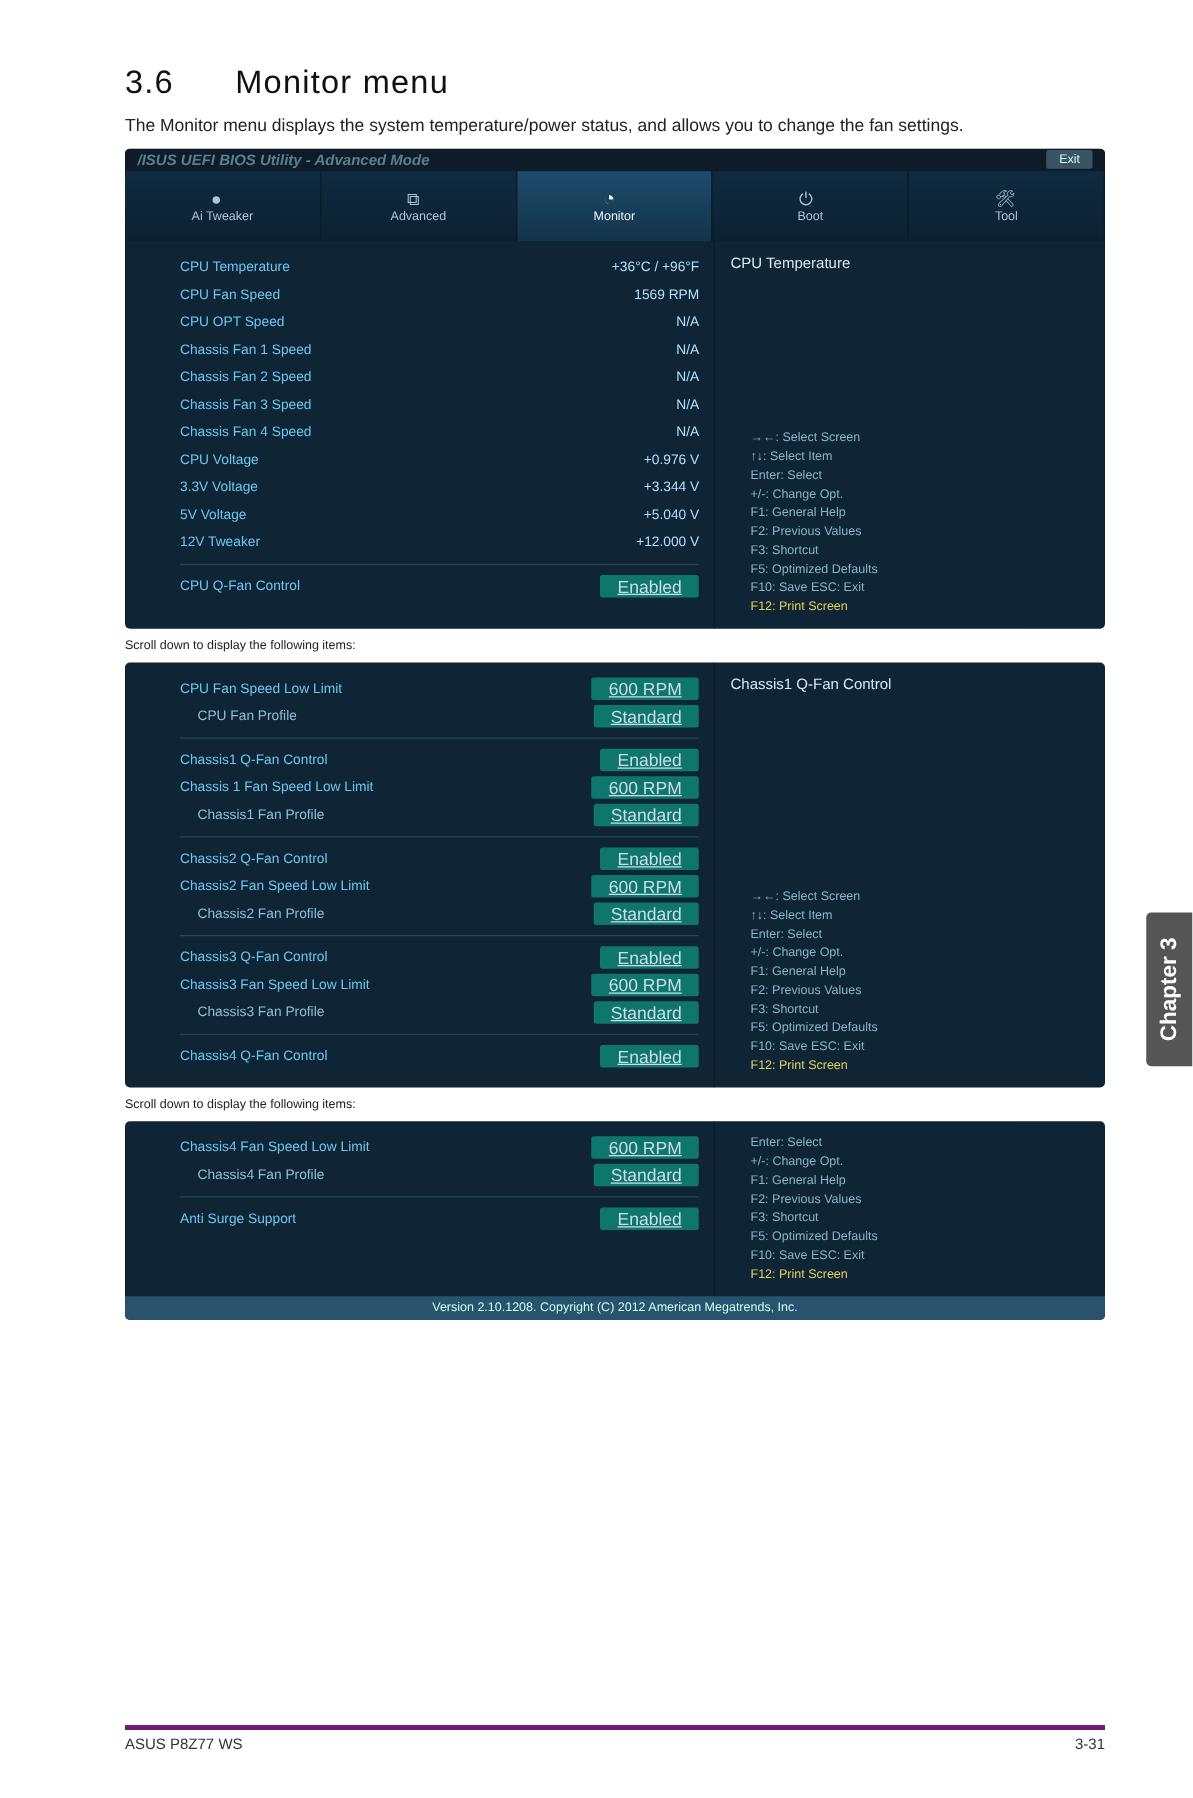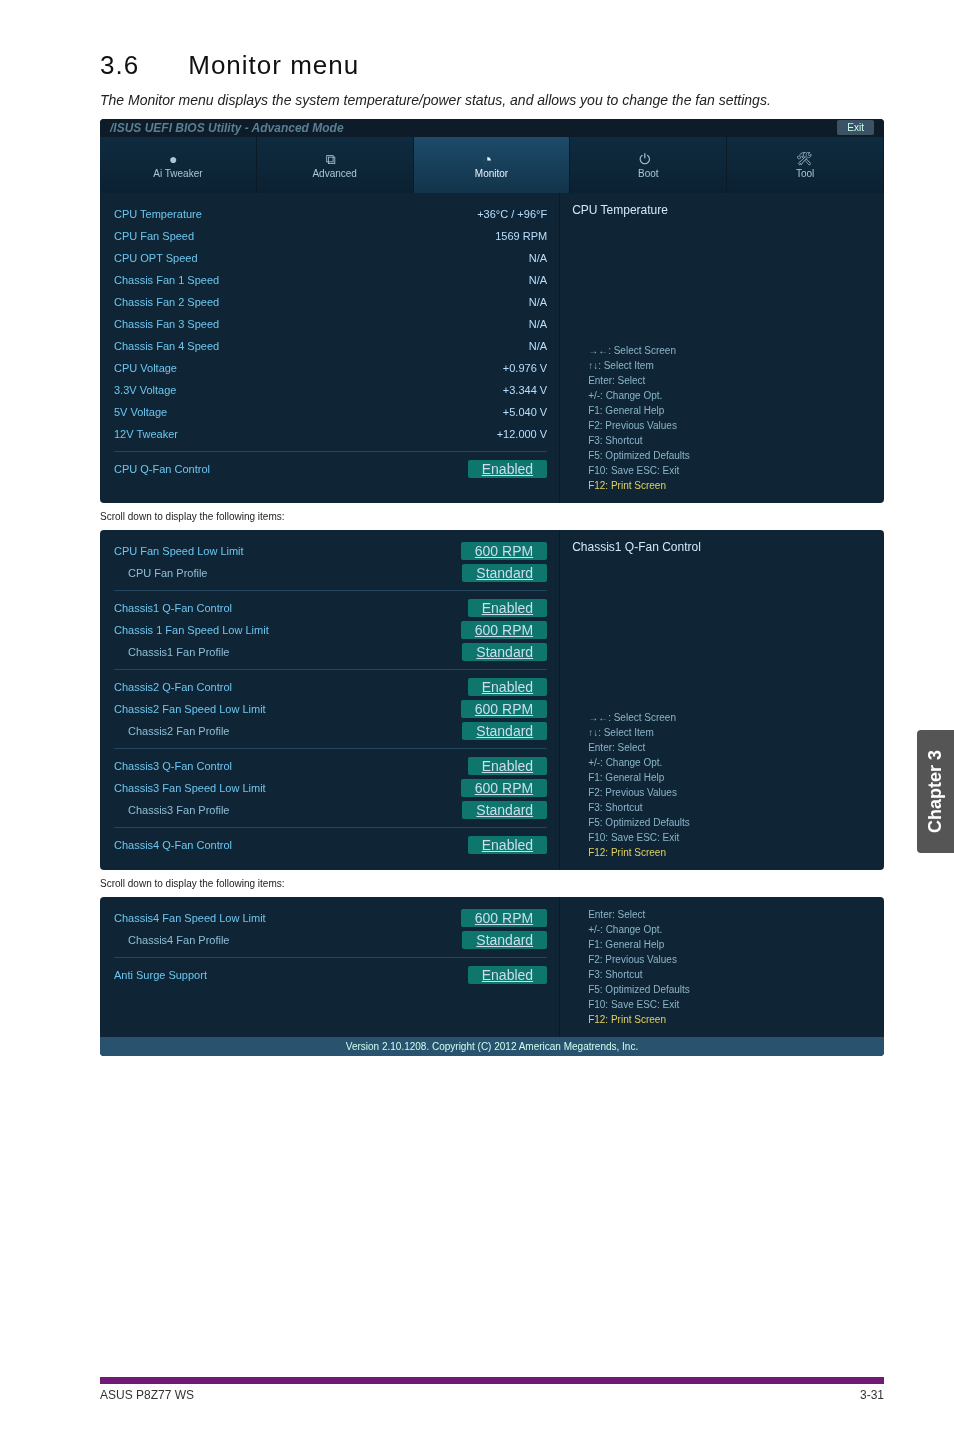--- a/index.html
+++ b/index.html
@@ -6,31 +6,31 @@
   body {
     background: #fff;
     font-family: Arial, Helvetica, sans-serif;
     width: 954px;
     height: 1438px;
     position: relative;
     padding: 50px 70px 0 100px;
   }
   h1 { font-size: 26px; font-weight: normal; margin-bottom: 10px; color: #111; letter-spacing: 1px; }
   h1 .secnum { display: inline-block; width: 80px; }
-  .intro { font-size: 14px; color: #222; margin-bottom: 8px; line-height: 1.4; font-style: italic; }
+  .intro { font-size: 14px; color: #222; margin-bottom: 8px; line-height: 1.4; }
   .scroll-note { font-size: 10px; color: #222; margin: 8px 0; }
   .bios-window { background: #0f2535; border-radius: 4px; overflow: hidden; font-size: 11px; color: #9cd; }
   .bios-titlebar { display: flex; justify-content: space-between; align-items: center; height: 18px; padding: 0 10px; background: #0d1c28; }
   .bios-title { color: #5a7f93; font-weight: bold; font-style: italic; font-size: 12px; }
   .bios-exit { background: #3a5466; color: #cfe; padding: 2px 10px; border-radius: 2px; font-size: 10px; }
   .bios-tabs { display: flex; height: 56px; background: linear-gradient(#0f2b3f,#0b2132); }
   .tab { flex: 1; display: flex; flex-direction: column; align-items: center; justify-content: center; gap: 3px; color: #a9c7d6; font-size: 10px; border-right: 1px solid #0a1a26; }
   .tab.active { background: linear-gradient(#1d4b6a,#12344a); color: #eaf3ff; }
   .tab .icon { width: 18px; height: 14px; }
-  .bios-body { display: flex; }
+  .bios-body { display: flex; padding-left: 30px; }
   .left { flex: 1.3; padding: 10px 12px 14px 14px; }
   .right { flex: 0.9; padding: 10px 12px; border-left: 1px solid #0a1a26; display: flex; flex-direction: column; }
   .row { display: flex; justify-content: space-between; align-items: center; height: 22px; color: #6cc6f0; font-size: 11px; }
   .row .label { white-space: nowrap; overflow: hidden; }
   .row .value { color: #b8dfff; font-size: 11px; justify-self: end; }
   .value-btn { background: #0f766e; color: #cde; padding: 1px 14px; border-radius: 2px; font-size: 14px; text-decoration: underline; }
   .row.indent .label { padding-left: 14px; color: #8fbfd8; }
   .divider { border-top: 1px solid #24465c; margin: 6px 0; }
   .help-title { color: #d5e8f6; font-size: 12px; margin-bottom: 6px; }
   .help-keys { margin-top: auto; font-size: 10px; line-height: 1.5; color: #8ab4c8; margin-left: 16px; }
@@ -39,21 +39,21 @@
   .bios-footer { background: #28526e; color: #cfe; text-align: center; font-size: 10px; padding: 4px 0; }
   .chapter-tab {
     position: absolute; right: 0; top: 730px;
     background: #555; color: #fff; font-size: 18px; font-weight: bold;
     writing-mode: vertical-rl; transform: rotate(180deg);
     padding: 20px 8px; border-radius: 0 4px 4px 0;
   }
   .page-footer {
     position: absolute; bottom: 36px; left: 100px; right: 70px;
     display: flex; justify-content: space-between; font-size: 12px; color: #333;
-    border-top: 7px solid #701a75; padding-top: 4px;
+    border-top: 4px solid #701a75; padding-top: 4px;
   }
   
   .ic-main::before{content:"≡";font-size:16px;color:#a9c7d6}
   .ic-ai::before{content:"●";font-size:14px;color:#a9c7d6}
   .ic-adv::before{content:"⧉";font-size:14px;color:#a9c7d6}
   .ic-mon::before{content:"◔";font-size:16px;color:#eaf3ff}
   .ic-boot::before{content:"⏻";font-size:14px;color:#a9c7d6}
   .ic-tool::before{content:"🛠";font-size:13px;color:#a9c7d6}
   .win1 .left { min-height: 310px; }
   .win2 .left, .win3 .left { min-height: inherit; }

